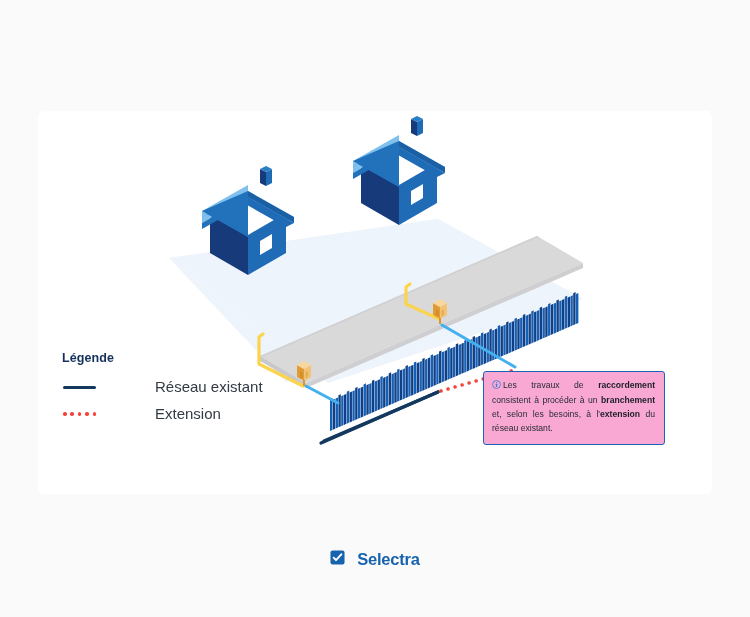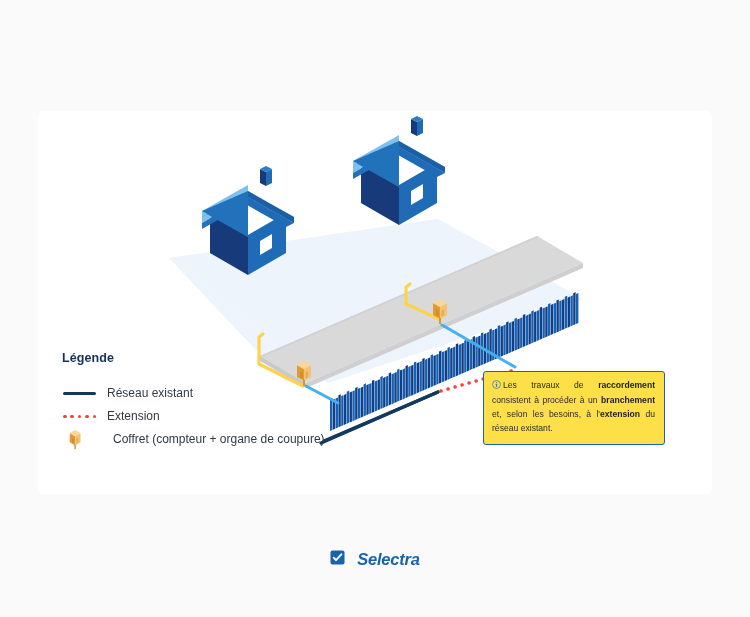--- a/index.html
+++ b/index.html
@@ -45,21 +45,21 @@
   .legend {
     position: absolute;
     left: 24px;
     top: 240px;
     width: 270px;
   }
   .legend-title {
     font-size: 12.5px;
     font-weight: bold;
     color: #14315c;
-    margin: 0 0 21px 0;
+    margin: 0 0 13px 0;
     letter-spacing: .1px;
   }
   .legend-row {
     display: flex;
     align-items: center;
     margin-bottom: 8px;
     min-height: 15px;
   }
   .legend-swatch {
     width: 36px;
@@ -88,37 +88,38 @@
     align-items: center;
   }
   .sw-dots i {
     display: block;
     width: 3.5px;
     height: 3.5px;
     border-radius: 50%;
     background: #f4433a;
   }
   .legend-label {
-    font-size: 12px;
+    font-size: 15px;
     color: #333a44;
     line-height: 1.25;
     white-space: nowrap;
+    margin-left: 48px;
   }
   .sw-coffret { margin-left: 6px; }
 
   
   .infobox {
     position: absolute;
     left: 445px;
     top: 260px;
     width: 182px;
     box-sizing: border-box;
     border: 1.3px solid #1c63b8;
     border-radius: 3px;
-    background: #fde047;
+    background: #f9a8d4;
     padding: 7px 9px 8px 8px;
   }
   .infobox p {
     margin: 0;
     font-size: 8.6px;
     line-height: 1.62;
     color: #262b33;
     text-align: justify;
   }
   .infobox b { font-weight: bold; color: #1a1f27; }
@@ -135,21 +136,20 @@
     top: 550px;
     width: 750px;
     display: flex;
     align-items: center;
     justify-content: center;
   }
   .logo {
     display: flex;
     align-items: center;
     gap: 12px;
-    font-style: italic;
   }
   .logo-text {
     font-size: 16.5px;
     font-weight: bold;
     color: #1763ae;
     letter-spacing: -0.2px;
   }
 </style>
 </head>
 <body>
@@ -351,33 +351,20 @@
               <i></i>
               <i></i>
               <i></i>
               <i></i>
             </span>
         </span>
         <span class="legend-label">Extension</span>
       </div>
 
 
-      <div class="legend-row">
-        <span class="legend-swatch sw-coffret">
-          <svg width="15" height="20" viewBox="0 0 15 26" xmlns="http://www.w3.org/2000/svg">
-            <polygon points="0,4 0,16 7,20 7,8" fill="#e09c32"></polygon>
-            <polygon points="7,8 7,20 14,16 14,4" fill="#f3c275"></polygon>
-            <polygon points="0,4 7,0 14,4 7,8" fill="#f8d79c"></polygon>
-            <polygon points="3,10 3,16 5.5,17.5 5.5,11.5" fill="#c98721" opacity=".6"></polygon>
-            <polygon points="8.5,11.5 8.5,17.5 11,16 11,10" fill="#e0ab4e" opacity=".8"></polygon>
-            <rect x="6" y="19" width="2" height="6" fill="#d9952e"></rect>
-          </svg>
-        </span>
-        <span class="legend-label">Coffret (compteur + organe de coupure)</span>
-      </div>
 
     </div>
 
     <div class="infobox">
       <p>
         <span class="info-icon">
           <svg width="9" height="9" viewBox="0 0 12 12" xmlns="http://www.w3.org/2000/svg">
             <circle cx="6" cy="6" r="5.3" fill="none" stroke="#2a7ad6" stroke-width="1"></circle>
             <circle cx="6" cy="3.4" r=".85" fill="#2a7ad6"></circle>
             <rect x="5.25" y="5" width="1.5" height="4.2" rx=".6" fill="#2a7ad6"></rect>

